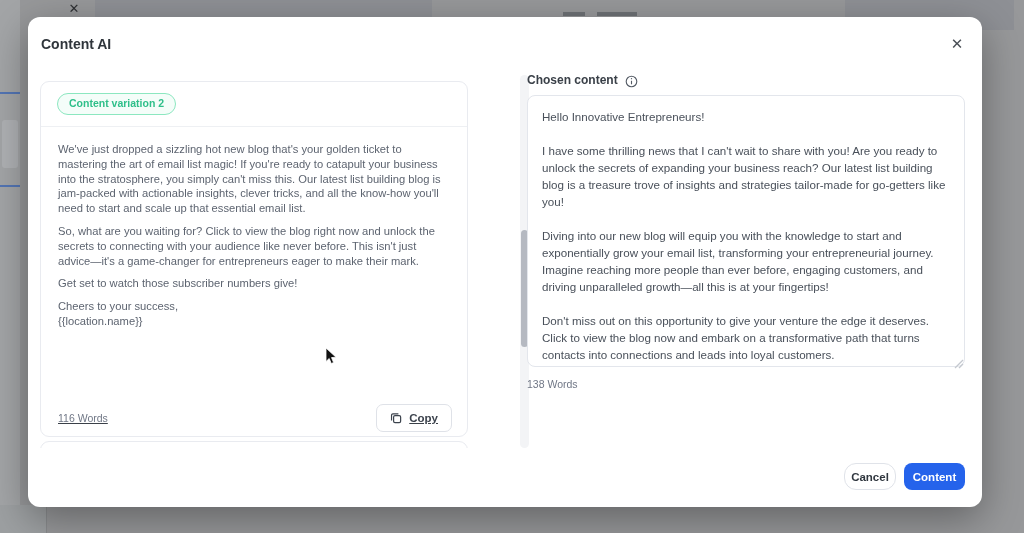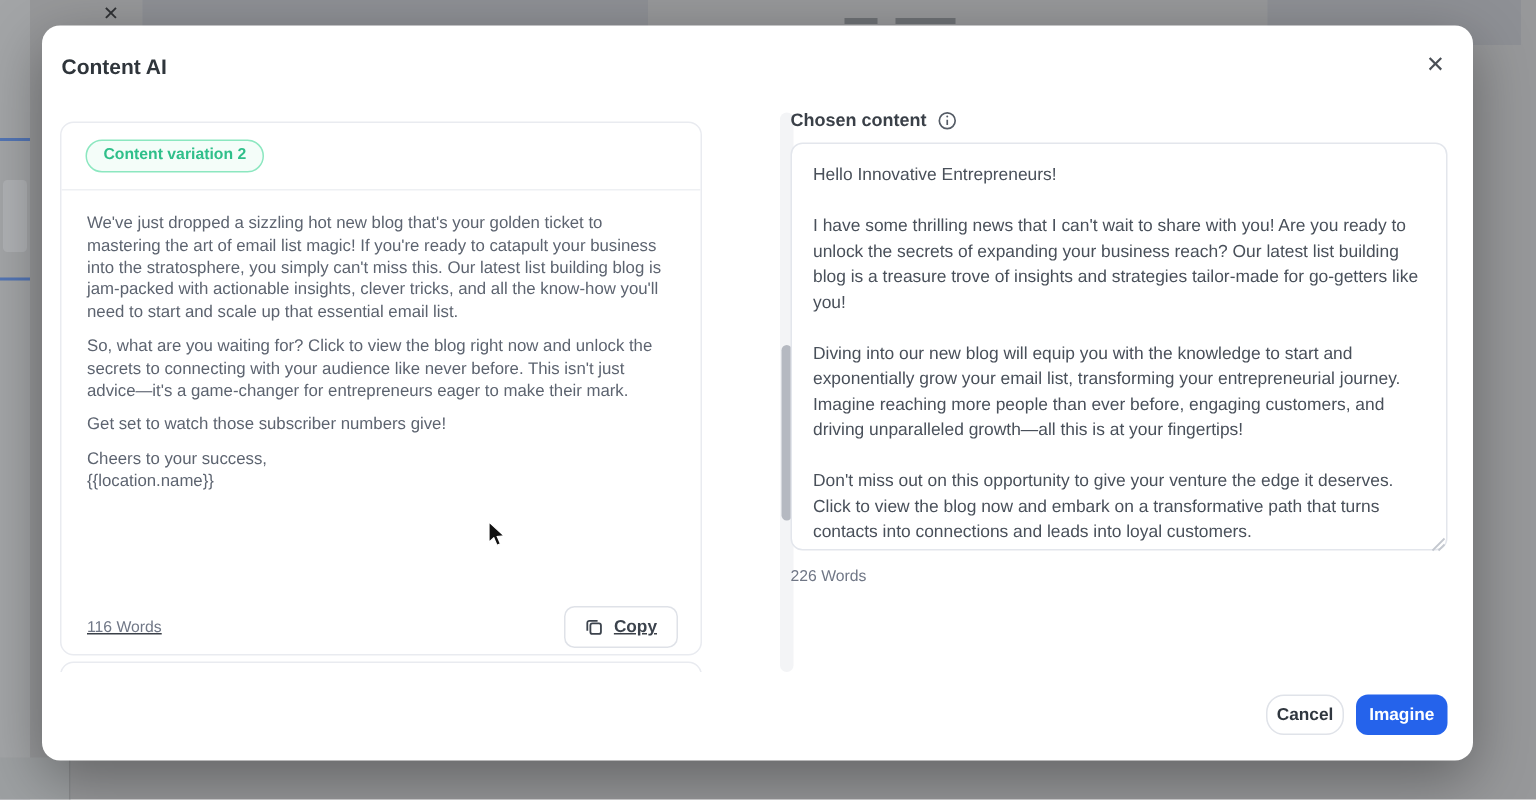--- a/index.html
+++ b/index.html
@@ -161,23 +161,23 @@
 
 Don't miss out on this opportunity to give your venture the edge it deserves. Click to view the blog now and embark on a transformative path that turns contacts into connections and leads into loyal customers.
 
 Here's to your remarkable growth—let's build that email list together, {{location.name}}!</textarea>
   <span class="abs resize-grip">
     <svg width="11" height="11" viewBox="0 0 11 11" stroke="#c4c8cf" stroke-width="1.2">
       <line x1="2" y1="10" x2="10" y2="2"></line>
       <line x1="6" y1="10" x2="10" y2="6"></line>
     </svg>
   </span>
-  <div class="abs chosen-word-count">226 Words</div>
+  <div class="abs chosen-word-count">138 Words</div>
 
   <button class="abs btn-cancel">Cancel</button>
-  <button class="abs btn-continue">Imagine</button>
+  <button class="abs btn-continue">Content</button>
 </div>
 
 <div class="abs cursor">
   <svg width="12" height="18" viewBox="0 0 12 18">
     <path d="M1 1 L1 14.5 L4.2 11.5 L6.3 16.5 L8.6 15.5 L6.5 10.6 L11 10.2 Z" fill="#111" stroke="#fff" stroke-width="0.8"></path>
   </svg>
 </div>
 
 </body></html>

